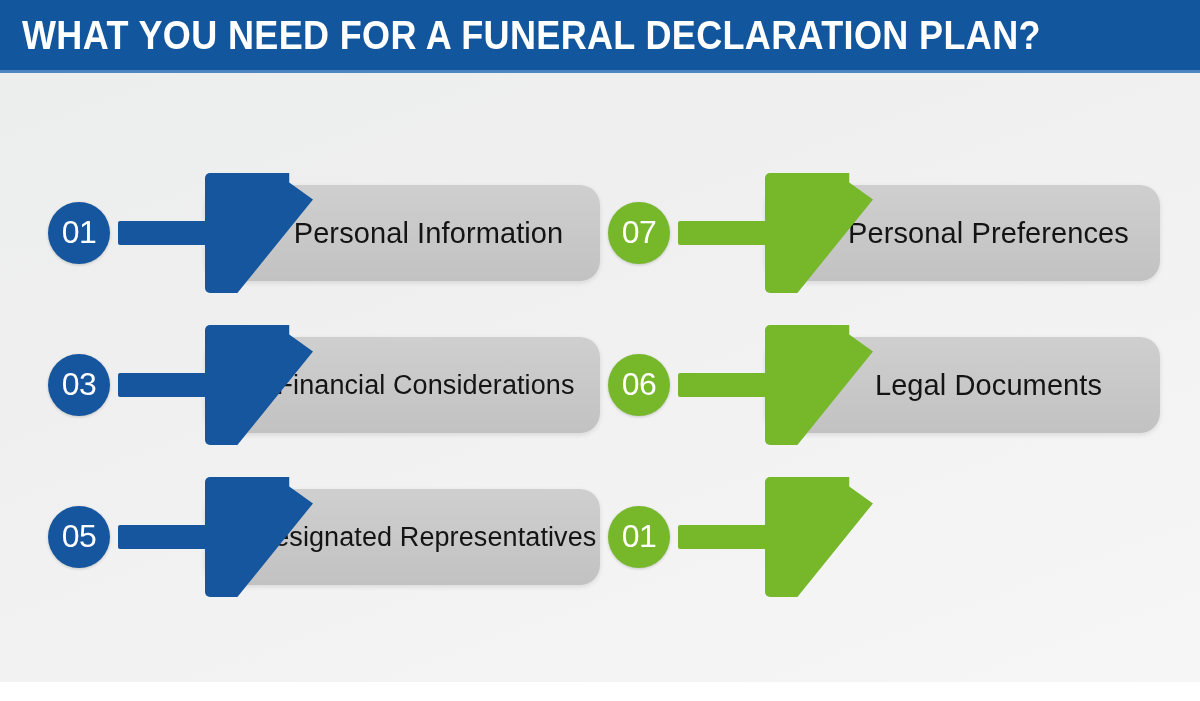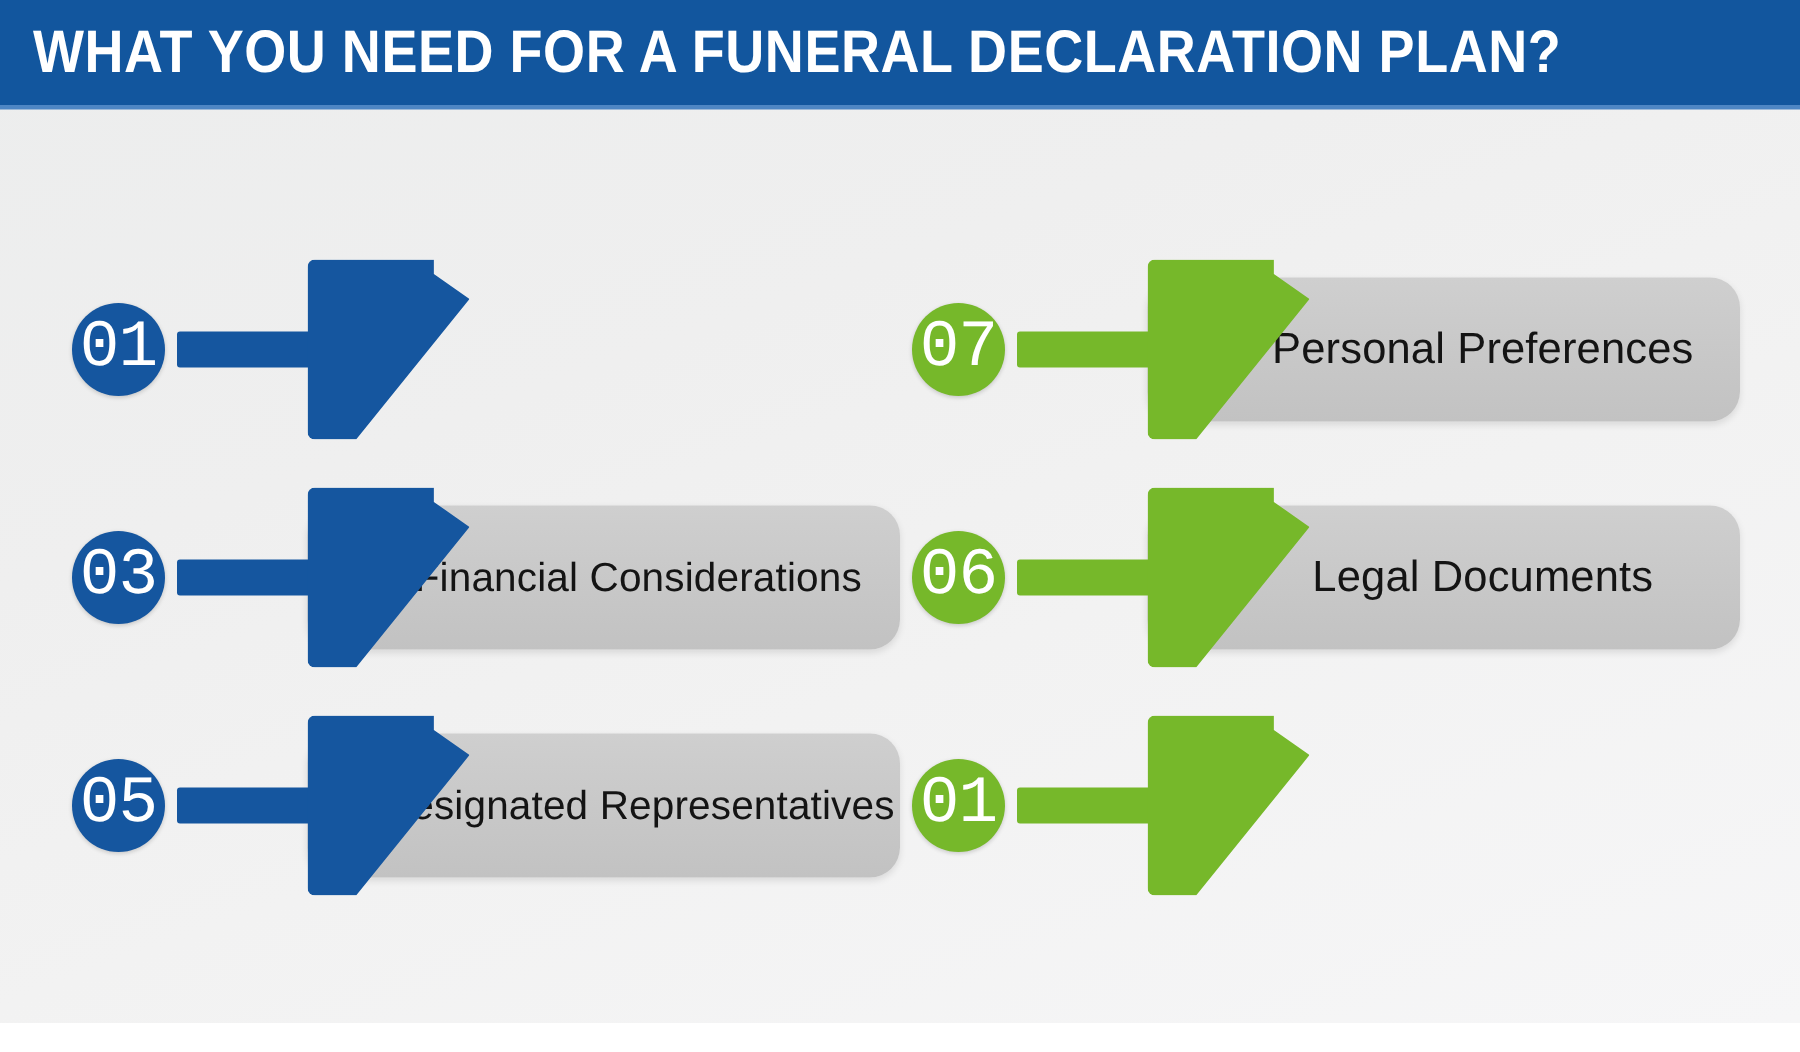--- a/index.html
+++ b/index.html
@@ -149,22 +149,22 @@
     width: 62px;
     height: 62px;
     border-radius: 50%;
     display: flex;
     align-items: center;
     justify-content: center;
     box-shadow: 0 1px 3px rgba(0,0,0,0.18);
   }
   .circle-num {
     color: #ffffff;
-    font-family: Liberation Mono, monospace;
-    font-size: 44px;
+    font-family: Liberation Sans, sans-serif;
+    font-size: 32px;
     font-weight: normal;
     letter-spacing: -0.5px;
     line-height: 1;
     transform: translateY(-1px);
   }
 
   
   .theme-blue  .flag-shape,
   .theme-blue  .connector,
   .theme-blue  .circle   { background: #15569f; }
@@ -179,20 +179,23 @@
 <div id="page">
 
   <div id="header-banner">
     <div id="header-title">WHAT YOU NEED FOR A FUNERAL DECLARATION PLAN?</div>
   </div>
   <div id="header-underline"></div>
 
   <div id="items">
 
     <div class="item col-left row-1 theme-blue">
+      <div class="pill">
+        <div class="pill-label">Personal Information</div>
+      </div>
       <div class="connector"></div>
       <div class="flag">
         <div class="flag-shape"></div>
       </div>
       <div class="circle">
         <span class="circle-num">01</span>
       </div>
     </div>
 
     <div class="item col-right row-1 theme-green">

